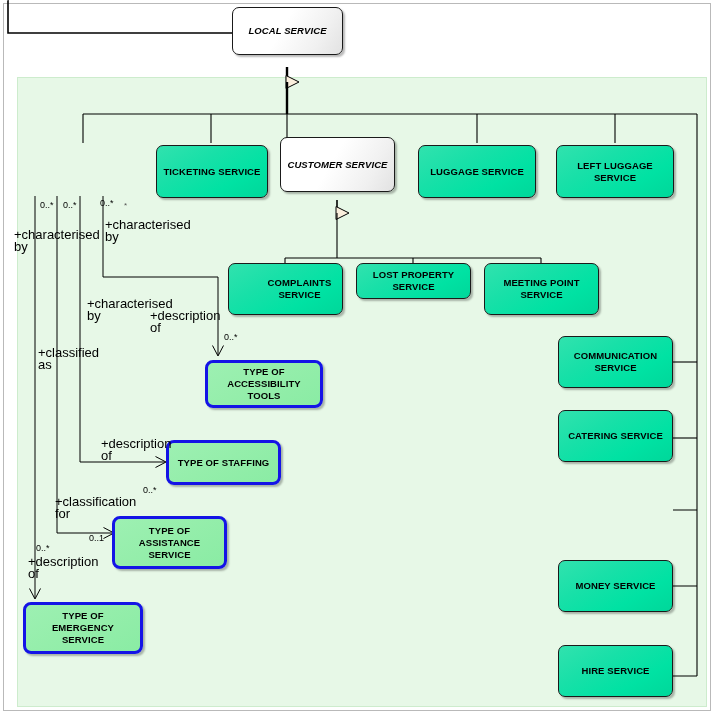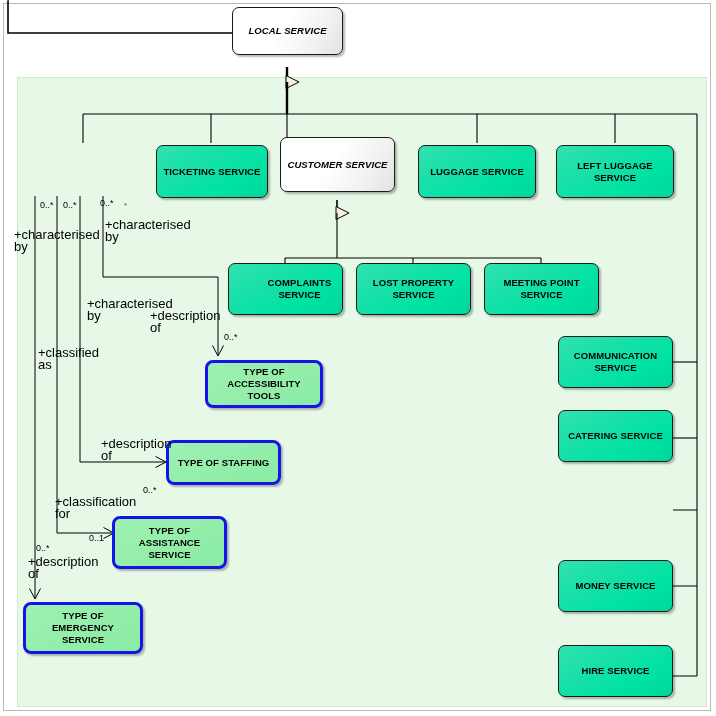--- a/index.html
+++ b/index.html
@@ -132,21 +132,21 @@
   </div>
 
   <div class="node n-teal" style="left:556px;top:145px;width:118px;height:53px;">
     <span class="lbl">LEFT LUGGAGE SERVICE</span>
   </div>
 
   <div class="node n-teal" style="left:228px;top:263px;width:115px;height:52px;padding-left:32px;">
     <span class="lbl">COMPLAINTS SERVICE</span>
   </div>
 
-  <div class="node n-teal" style="left:356px;top:263px;width:115px;height:52px;">
+  <div class="node n-teal" style="left:356px;top:263px;width:115px;height:36px;">
     <span class="lbl">LOST PROPERTY SERVICE</span>
   </div>
 
   <div class="node n-teal" style="left:484px;top:263px;width:115px;height:52px;">
     <span class="lbl">MEETING POINT SERVICE</span>
   </div>
 
   <div class="node n-teal" style="left:558px;top:336px;width:115px;height:52px;">
     <span class="lbl">COMMUNICATION SERVICE</span>
   </div>

